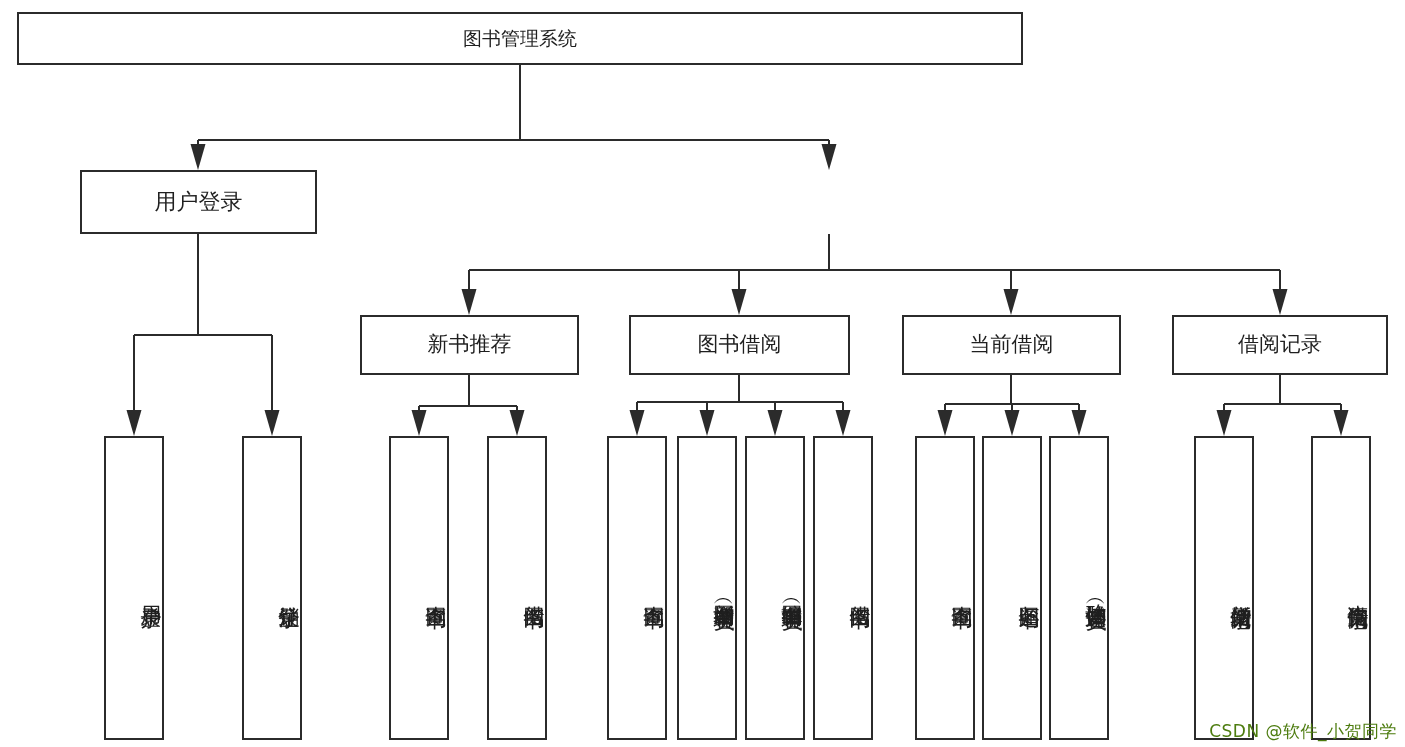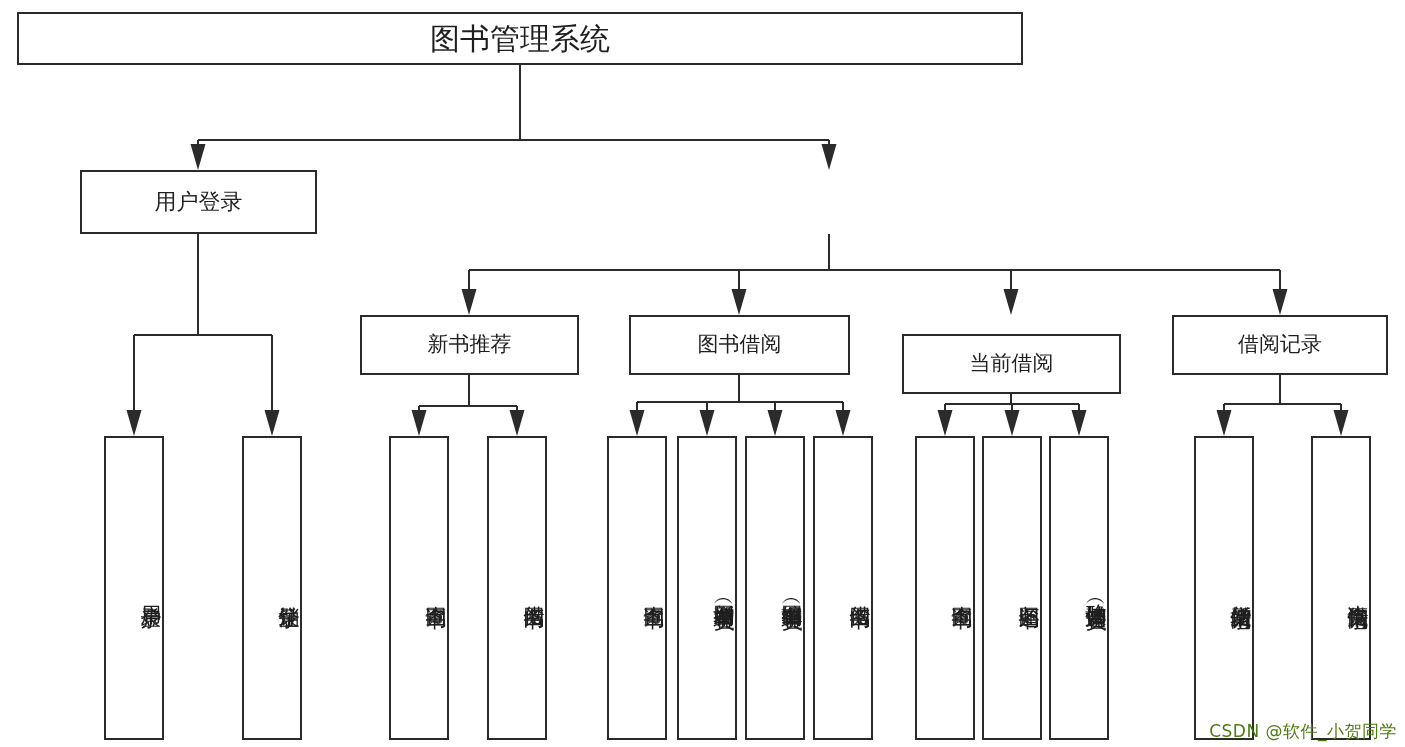--- a/index.html
+++ b/index.html
@@ -33,21 +33,21 @@
     background: #ffffff;
     display: flex;
     align-items: center;
     justify-content: center;
     color: #1f1f1f;
     text-align: center;
     line-height: 1.12;
     z-index: 2;
   }
   .node.root {
-    font-size: 30px;
+    font-size: 19px;
   }
   .node.level1 {
     font-size: 22px;
   }
   .node.level2 {
     font-size: 21px;
   }
   .node.leaf {
     font-size: 21px;
     writing-mode: vertical-rl;
@@ -127,21 +127,21 @@
       <line x1="1341" y1="404" x2="1341" y2="410" stroke="#2b2b2b" stroke-width="2.5" shape-rendering="crispEdges"></line>
       <path d="M 1333.5 410 L 1348.5 410 L 1341 436 Z" fill="#2b2b2b"></path>
     </svg>
 
   <div class="node root" style="left: 17px; top: 12px; width: 1006px; height: 53px;">图书管理系统</div>
 
   <div class="node level1" style="left: 80px; top: 170px; width: 237px; height: 64px;">用户登录</div>
 
   <div class="node level2" style="left: 360px; top: 315px; width: 219px; height: 60px;">新书推荐</div>
   <div class="node level2" style="left: 629px; top: 315px; width: 221px; height: 60px;">图书借阅</div>
-  <div class="node level2" style="left: 902px; top: 334px; width: 219px; height: 60px;">当前借阅</div>
+  <div class="node level2" style="left: 902px; top: 315px; width: 219px; height: 60px;">当前借阅</div>
   <div class="node level2" style="left: 1172px; top: 315px; width: 216px; height: 60px;">借阅记录</div>
 
   <div class="node leaf" style="left: 104px; top: 436px; width: 60px; height: 304px;">用户登录</div>
   <div class="node leaf" style="left: 242px; top: 436px; width: 60px; height: 304px;">注销登录</div>
   <div class="node leaf" style="left: 389px; top: 436px; width: 60px; height: 304px;">查询图书</div>
   <div class="node leaf" style="left: 487px; top: 436px; width: 60px; height: 304px;">借阅图书</div>
   <div class="node leaf" style="left: 607px; top: 436px; width: 60px; height: 304px;">查询图书</div>
   <div class="node leaf" style="left: 677px; top: 436px; width: 60px; height: 304px;">新增图书（管理员）</div>
   <div class="node leaf" style="left: 745px; top: 436px; width: 60px; height: 304px;">编辑图书（管理员）</div>
   <div class="node leaf" style="left: 813px; top: 436px; width: 60px; height: 304px;">借阅图书</div>

